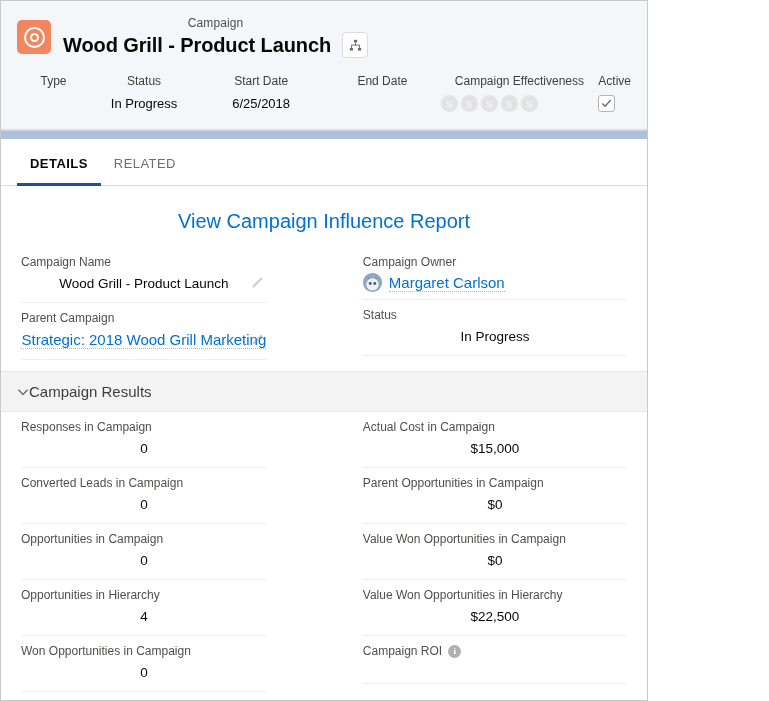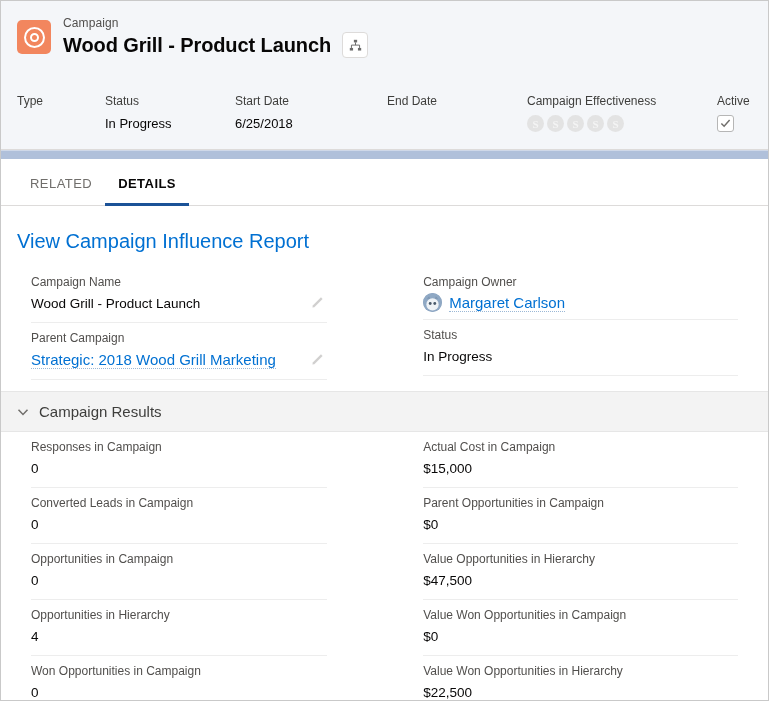--- a/index.html
+++ b/index.html
@@ -3,25 +3,26 @@
 <meta charset="utf-8">
 <style>
   * { box-sizing: border-box; margin: 0; padding: 0; }
   html, body {
     width: 769px; height: 701px;
     background: #ffffff;
     font-family: "Liberation Sans", sans-serif;
     overflow: hidden;
   }
   .page {
-    width: 769px; height: 701px;
+    width: 648px; height: 701px;
     position: relative;
     border: 1px solid #c9c9c9;
     background: #84cc16;
     overflow: hidden;
+    text-align: center;
   }
 
   
   .record-header {
     background: #f4f6f9;
     padding: 10px 0 0 0;
     border-bottom: 1px solid #dddbda;
     position: relative;
   }
   .header-top {
@@ -66,21 +67,21 @@
     display: flex; align-items: center; justify-content: center;
     cursor: pointer;
   }
 
   
   .highlights {
     display: flex;
     padding: 4px 16px 14px 16px;
     align-items: flex-start;
   }
-  .hl-field { display: flex; flex-direction: column; margin-top: 20px; }
+  .hl-field { display: flex; flex-direction: column; }
   .hl-label {
     font-size: 12px; color: #3e3e3c; line-height: 17px;
     white-space: nowrap;
   }
   .hl-value {
     font-size: 13px; color: #080707; line-height: 22px; margin-top: 3px;
     white-space: nowrap;
   }
   .eff-rating { display: flex; gap: 3px; margin-top: 5px; }
   .coin {
@@ -125,21 +126,21 @@
   }
 
   
   .body { padding: 0; background: #ffffff; }
   .influence-link-wrap { padding: 24px 16px 14px 16px; }
   a.link {
     color: #0070d2; font-size: 20px; text-decoration: none;
     cursor: pointer;
   }
 
-  .grid { display: flex; padding: 0 30px; gap: 44px; }
+  .grid { display: flex; padding: 0 20px; gap: 44px; }
   .col { flex: 1 1 50%; min-width: 0; }
   .col.left { padding-right: 36px; }
   .col.right { padding-left: 16px; }
 
   .field {
     position: relative;
     padding: 6px 0 7px 0;
     border-bottom: 1px solid #ededed;
     min-height: 48px;
   }
@@ -177,21 +178,21 @@
     font-family: "Liberation Serif", serif;
     cursor: pointer;
   }
 
   
   .section-head {
     background: #f3f3f3;
     border-top: 1px solid #e6e6e6;
     border-bottom: 1px solid #e6e6e6;
     padding: 11px 16px;
-    display: flex; align-items: center; gap: 10px;
+    display: flex; align-items: center; 
     margin-top: 11px;
     cursor: pointer;
   }
   .section-title {
     font-size: 15px; color: #3e3e3c; font-weight: 400;
   }
   .chev { width: 12px; height: 12px; flex: 0 0 auto; }
 </style>
 </head>
 <body>
@@ -254,22 +255,22 @@
             <path d="M1.5 6 L4.5 9 L10.5 2.2" stroke="#706e6b" stroke-width="1.6" fill="none"></path>
           </svg>
         </div>
       </div>
     </div>
   </div>
 
   <div class="band"></div>
 
   <div class="tabs">
+    <div class="tab active">Details</div>
     <div class="tab">Related</div>
-    <div class="tab active">Details</div>
   </div>
 
   <div class="body">
 
     <div class="influence-link-wrap">
       <a class="link">View Campaign Influence Report</a>
     </div>
 
     <div class="grid">
       <div class="col left">
@@ -359,24 +360,20 @@
       <div class="col right">
         <div class="field">
           <div class="f-label">Actual Cost in Campaign</div>
           <div class="f-value">$15,000</div>
         </div>
         <div class="field">
           <div class="f-label">Parent Opportunities in Campaign</div>
           <div class="f-value">$0</div>
         </div>
         <div class="field">
-          <div class="f-label">Value Opportunities in Hierarchy</div>
-          <div class="f-value">$47,500</div>
-        </div>
-        <div class="field">
           <div class="f-label">Value Won Opportunities in Campaign</div>
           <div class="f-value">$0</div>
         </div>
         <div class="field">
           <div class="f-label">Value Won Opportunities in Hierarchy</div>
           <div class="f-value">$22,500</div>
         </div>
         <div class="field">
           <div class="f-label">
             <span>Campaign ROI</span>

